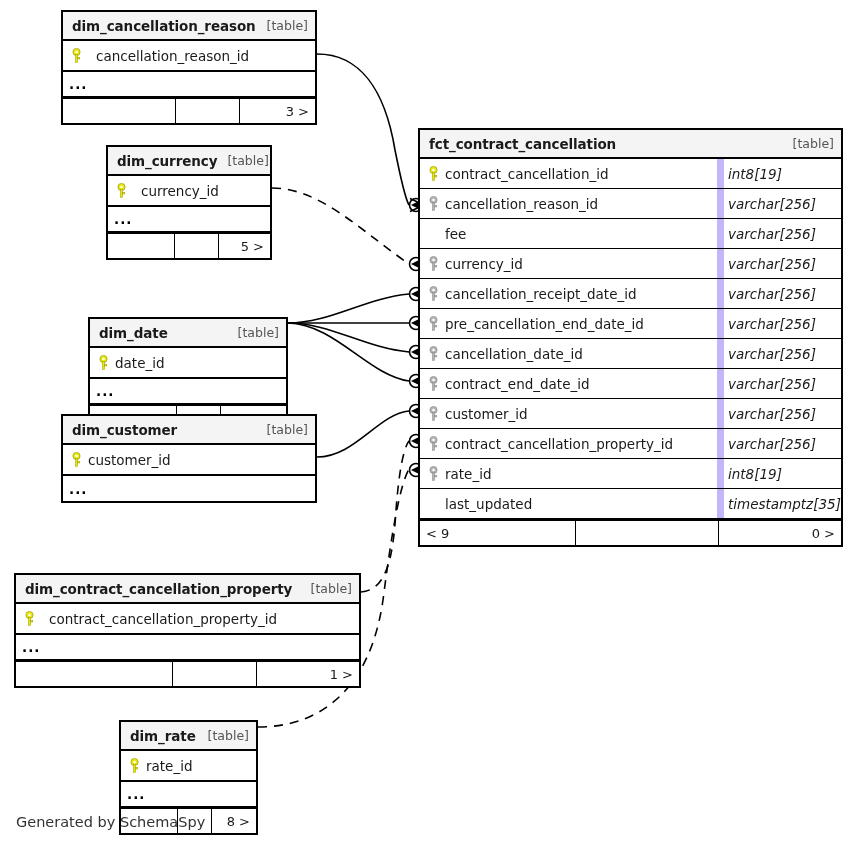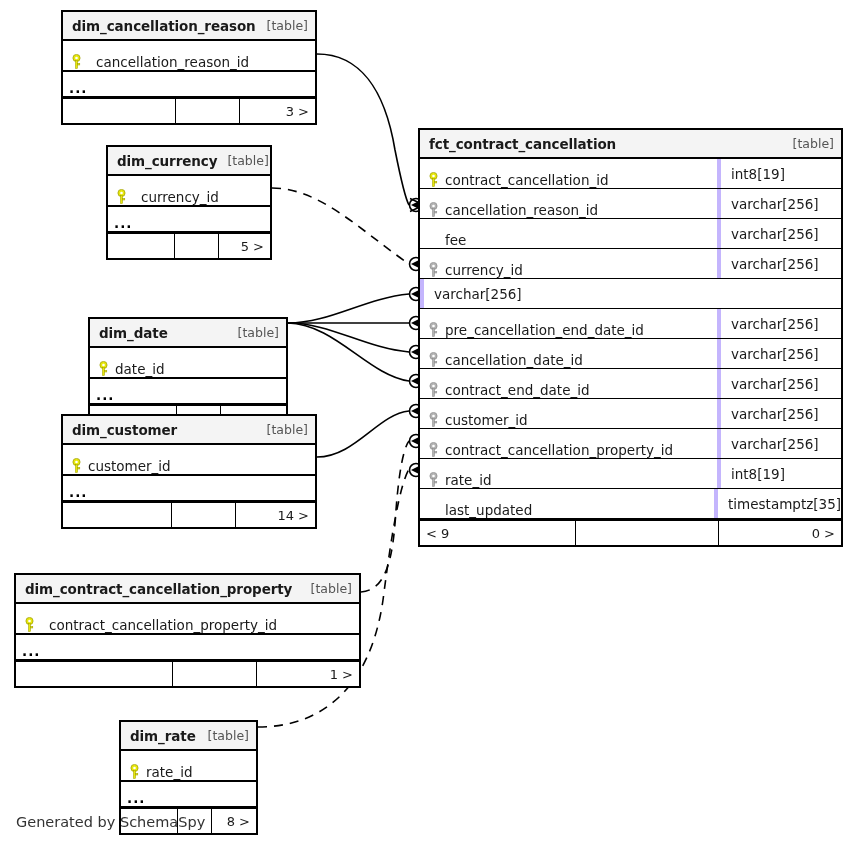--- a/index.html
+++ b/index.html
@@ -60,21 +60,21 @@
     font-size: 12.5px;
     color: #555555;
     padding-left: 10px;
   }
 
   .row {
     display: flex;
     box-sizing: border-box;
     height: 30px;
     border-bottom: 1px solid #000000;
-    align-items: flex-end;
+    align-items: center;
     white-space: nowrap;
   }
   .row:last-child { border-bottom: none; }
 
   .cname {
     display: flex;
     align-items: center;
     flex: 1 1 auto;
     min-width: 0;
     box-sizing: border-box;
@@ -83,26 +83,27 @@
   }
   .cname .lbl {
     font-size: 13.5px;
     padding-left: 6px;
     overflow: hidden;
     text-overflow: ellipsis;
   }
   .ctype {
     box-sizing: border-box;
     flex: 0 0 auto;
-    border-left: 4px solid #c4b5fd;
-    padding-left: 10px;
+    border-left: 7px solid #c4b5fd;
+    padding-left: 4px;
     font-size: 13.5px;
     height: 100%;
     display: flex;
     align-items: center;
+    font-style: italic;
   }
 
   
   .keyicon { width: 11px; height: 16px; display: block; flex: 0 0 auto; }
   .keyicon.blank { visibility: hidden; }
 
   
   .row.ellipsis {
     padding-left: 6px;
     font-size: 13.5px;
@@ -293,25 +294,20 @@
         <svg class="keyicon" viewBox="0 0 11 16">
           <circle cx="5.5" cy="4" r="3.6" fill="#e8e80d" stroke="#9a9a00" stroke-width="0.7"></circle>
           <circle cx="5.5" cy="4" r="1.3" fill="#ffffff"></circle>
           <rect x="4.4" y="6.5" width="2.2" height="8" fill="#e8e80d" stroke="#9a9a00" stroke-width="0.5"></rect>
           <rect x="6.6" y="9.4" width="2.2" height="1.6" fill="#e8e80d" stroke="#9a9a00" stroke-width="0.5"></rect>
         </svg>
         <span class="lbl">customer_id</span>
       </span>
     </div>
     <div class="row ellipsis">...</div>
-    <div class="foot">
-      <span class="fc l" style="flex:0 0 108px;"></span>
-      <span class="fc l" style="flex:0 0 64px;"></span>
-      <span class="fc r" style="flex:1 1 auto;">14 &gt;</span>
-    </div>
   </div>
 
   <div class="tbl" style="left:14px; top:573px; width:347px;">
     <div class="hdr">
       <span class="tname">dim_contract_cancellation_property</span>
       <span class="ttag">[table]</span>
     </div>
     <div class="row dimrow">
       <span class="cname">
         <svg class="keyicon" viewBox="0 0 11 16">
@@ -402,20 +398,29 @@
           <circle cx="5.5" cy="4" r="1.3" fill="#ffffff"></circle>
           <rect x="4.4" y="6.5" width="2.2" height="8" fill="#b3b3b3" stroke="#8a8a8a" stroke-width="0.5"></rect>
           <rect x="6.6" y="9.4" width="2.2" height="1.6" fill="#b3b3b3" stroke="#8a8a8a" stroke-width="0.5"></rect>
         </svg>
         <span class="lbl">currency_id</span>
       </span>
       <span class="ctype" style="flex:0 0 124px;">varchar[256]</span>
     </div>
 
     <div class="row">
+      <span class="cname">
+        <svg class="keyicon" viewBox="0 0 11 16">
+          <circle cx="5.5" cy="4" r="3.6" fill="#b3b3b3" stroke="#8a8a8a" stroke-width="0.7"></circle>
+          <circle cx="5.5" cy="4" r="1.3" fill="#ffffff"></circle>
+          <rect x="4.4" y="6.5" width="2.2" height="8" fill="#b3b3b3" stroke="#8a8a8a" stroke-width="0.5"></rect>
+          <rect x="6.6" y="9.4" width="2.2" height="1.6" fill="#b3b3b3" stroke="#8a8a8a" stroke-width="0.5"></rect>
+        </svg>
+        <span class="lbl">cancellation_receipt_date_id</span>
+      </span>
       <span class="ctype" style="flex:0 0 124px;">varchar[256]</span>
     </div>
 
     <div class="row">
       <span class="cname">
         <svg class="keyicon" viewBox="0 0 11 16">
           <circle cx="5.5" cy="4" r="3.6" fill="#b3b3b3" stroke="#8a8a8a" stroke-width="0.7"></circle>
           <circle cx="5.5" cy="4" r="1.3" fill="#ffffff"></circle>
           <rect x="4.4" y="6.5" width="2.2" height="8" fill="#b3b3b3" stroke="#8a8a8a" stroke-width="0.5"></rect>
           <rect x="6.6" y="9.4" width="2.2" height="1.6" fill="#b3b3b3" stroke="#8a8a8a" stroke-width="0.5"></rect>

